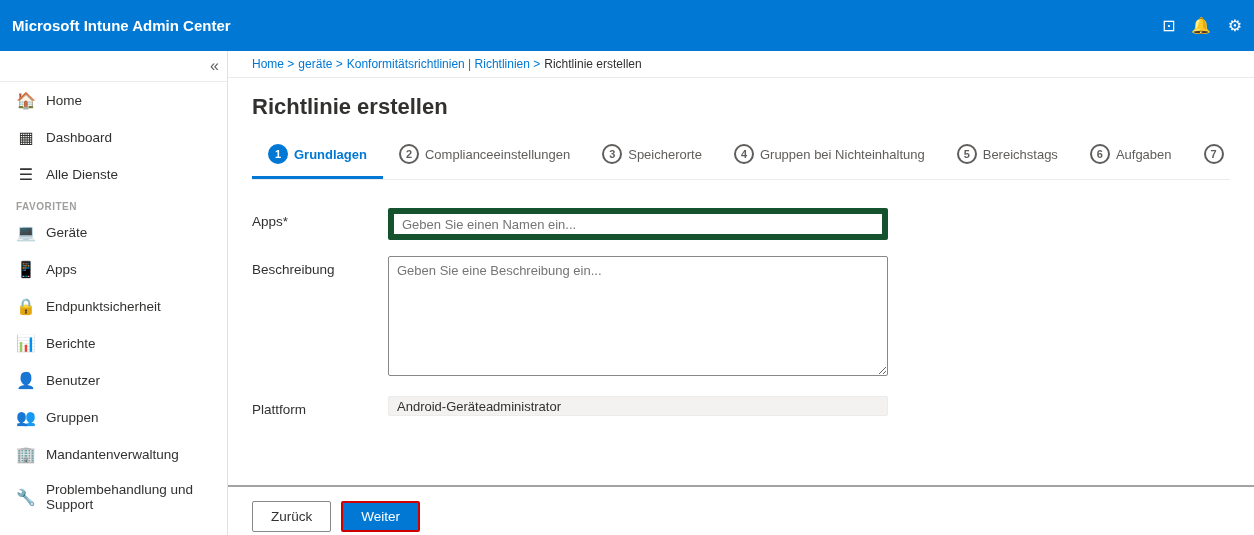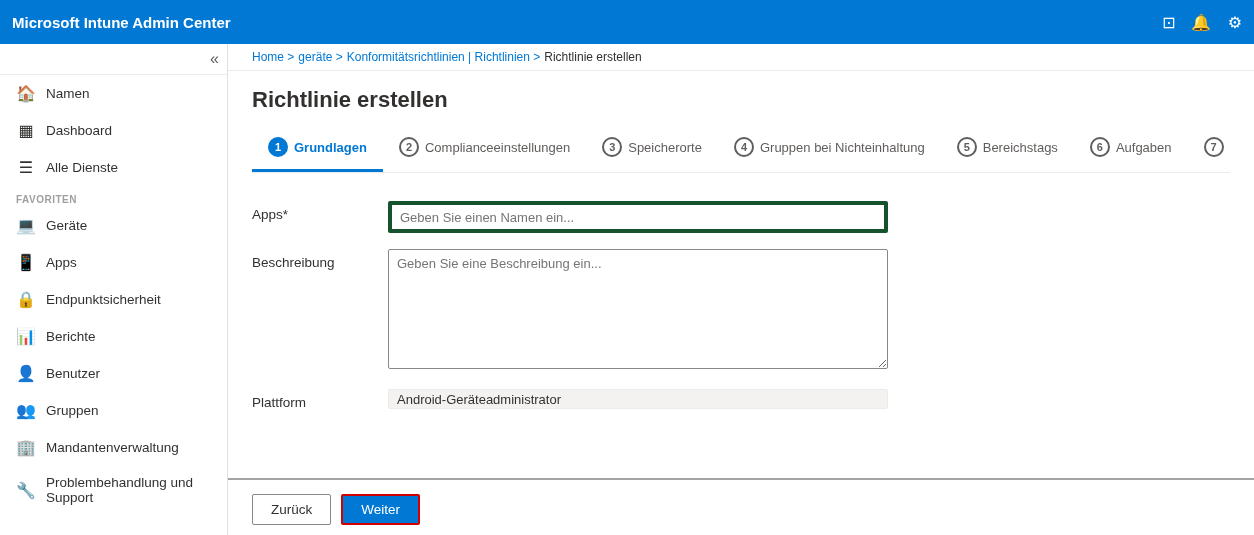--- a/index.html
+++ b/index.html
@@ -1,21 +1,21 @@
 <!DOCTYPE html>
 <html><head>
   <meta charset="utf-8">
   <style>
     * { box-sizing: border-box; margin: 0; padding: 0; font-family: 'Segoe UI', Arial, sans-serif; }
     body { width: 1254px; height: 535px; overflow: hidden; background: #f3f2f1; }
 
     
     .header {
       background: #0078d4;
-      height: 44px;
+      height: 51px;
       display: flex;
       align-items: center;
       padding: 0 12px;
       color: white;
       justify-content: space-between;
     }
     .header-title {
       font-size: 15px;
       font-weight: 600;
       color: white;
@@ -191,21 +191,21 @@
       padding-top: 6px;
       flex-shrink: 0;
     }
     .form-control {
       flex: 1;
       max-width: 500px;
     }
     .form-input {
       width: 100%;
       height: 32px;
-      border: 4px solid #14532d;
+      border: 6px solid #14532d;
       border-radius: 2px;
       padding: 0 8px;
       font-size: 13px;
       color: #a19f9d;
       outline: none;
       background: #fff;
     }
     .form-textarea {
       width: 100%;
       height: 120px;
@@ -269,21 +269,21 @@
 
 <div class="layout">
 
   <div class="sidebar">
     <div class="sidebar-collapse">
       <button class="sidebar-collapse-btn">«</button>
     </div>
 
     <div class="sidebar-item">
       <span class="icon">🏠</span>
-      <span>Namen</span>
+      <span>Home</span>
     </div>
     <div class="sidebar-item">
       <span class="icon">▦</span>
       <span>Dashboard</span>
     </div>
     <div class="sidebar-item">
       <span class="icon">☰</span>
       <span>Alle Dienste</span>
     </div>
 

